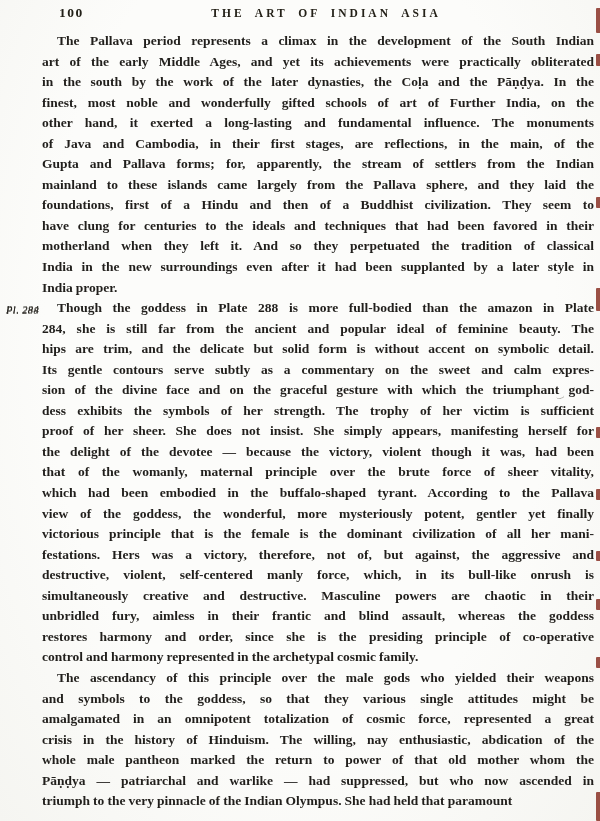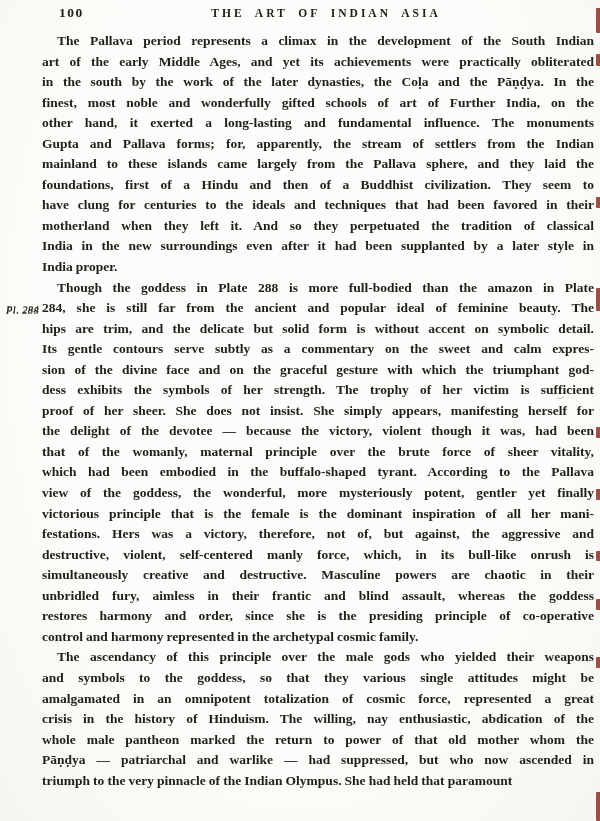--- a/index.html
+++ b/index.html
@@ -103,39 +103,40 @@
       <div class="margin-note" style="top: 305px; font-family: Liberation Serif, serif;">Pl. 288</div>
       <div class="margin-note" style="top: 304px;">Pl. 284</div>
     </div>
 
   <div class="text-block">
       <div class="line indent">The Pallava period represents a climax in the development of the South Indian</div>
       <div class="line">art of the early Middle Ages, and yet its achievements were practically obliterated</div>
       <div class="line">in the south by the work of the later dynasties, the Coḷa and the Pāṇḍya. In the</div>
       <div class="line">finest, most noble and wonderfully gifted schools of art of Further India, on the</div>
       <div class="line">other hand, it exerted a long-lasting and fundamental influence. The monuments</div>
+      <div class="line">of Java and Cambodia, in their first stages, are reflections, in the main, of the</div>
       <div class="line">Gupta and Pallava forms; for, apparently, the stream of settlers from the Indian</div>
       <div class="line">mainland to these islands came largely from the Pallava sphere, and they laid the</div>
       <div class="line">foundations, first of a Hindu and then of a Buddhist civilization. They seem to</div>
       <div class="line">have clung for centuries to the ideals and techniques that had been favored in their</div>
       <div class="line">motherland when they left it. And so they perpetuated the tradition of classical</div>
       <div class="line">India in the new surroundings even after it had been supplanted by a later style in</div>
       <div class="line para-last">India proper.</div>
       <div class="line indent">Though the goddess in Plate 288 is more full-bodied than the amazon in Plate</div>
       <div class="line">284, she is still far from the ancient and popular ideal of feminine beauty. The</div>
       <div class="line">hips are trim, and the delicate but solid form is without accent on symbolic detail.</div>
       <div class="line">Its gentle contours serve subtly as a commentary on the sweet and calm expres-</div>
       <div class="line">sion of the divine face and on the graceful gesture with which the triumphant god-</div>
       <div class="line">dess exhibits the symbols of her strength. The trophy of her victim is sufficient</div>
       <div class="line">proof of her sheer. She does not insist. She simply appears, manifesting herself for</div>
       <div class="line">the delight of the devotee — because the victory, violent though it was, had been</div>
       <div class="line">that of the womanly, maternal principle over the brute force of sheer vitality,</div>
       <div class="line">which had been embodied in the buffalo-shaped tyrant. According to the Pallava</div>
       <div class="line">view of the goddess, the wonderful, more mysteriously potent, gentler yet finally</div>
-      <div class="line">victorious principle that is the female is the dominant inspiration of all her mani-</div>
+      <div class="line">victorious principle that is the female is the dominant civilization of all her mani-</div>
       <div class="line">festations. Hers was a victory, therefore, not of, but against, the aggressive and</div>
       <div class="line">destructive, violent, self-centered manly force, which, in its bull-like onrush is</div>
       <div class="line">simultaneously creative and destructive. Masculine powers are chaotic in their</div>
       <div class="line">unbridled fury, aimless in their frantic and blind assault, whereas the goddess</div>
       <div class="line">restores harmony and order, since she is the presiding principle of co-operative</div>
       <div class="line para-last">control and harmony represented in the archetypal cosmic family.</div>
       <div class="line indent">The ascendancy of this principle over the male gods who yielded their weapons</div>
       <div class="line">and symbols to the goddess, so that they various single attitudes might be</div>
       <div class="line">amalgamated in an omnipotent totalization of cosmic force, represented a great</div>
       <div class="line">crisis in the history of Hinduism. The willing, nay enthusiastic, abdication of the</div>

